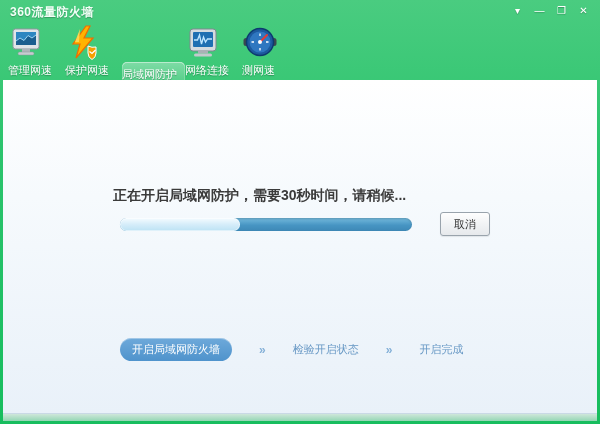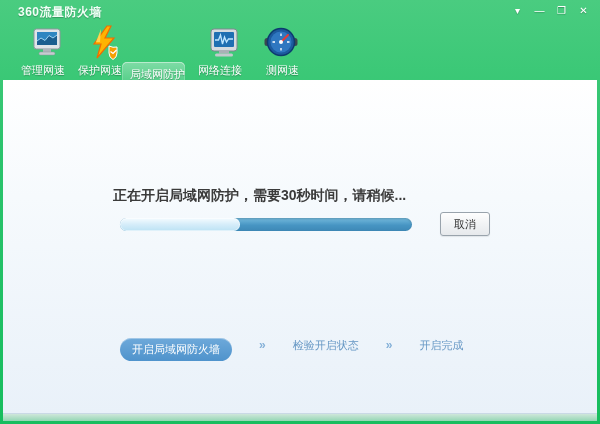--- a/index.html
+++ b/index.html
@@ -6,34 +6,34 @@
   body {
     font-family: "Liberation Sans", "DejaVu Sans", sans-serif;
     width:600px; height:424px; overflow:hidden;
   }
   .window {
     position:relative; width:600px; height:424px; box-sizing:border-box;
     background:linear-gradient(180deg,#4acc80 0%, #2cc46d 35%, #17bd5e 100%);
     overflow:hidden;
   }
   
-  .titlebar { position:absolute; top:0; left:8px; right:0; height:22px; }
+  .titlebar { position:absolute; top:0; left:0; right:0; height:22px; }
   .title {
     position:absolute; left:10px; top:4px; font-size:12px; font-weight:bold;
     color:#f2fff7; text-shadow:0 1px 1px rgba(0,0,0,0.25); letter-spacing:0.5px;
   }
   .controls { position:absolute; right:8px; top:3px; display:flex; gap:5px; }
   .ctrl {
     width:17px; height:15px; color:#ffffff; font-size:10px; line-height:15px;
     text-align:center; cursor:pointer; text-shadow:0 1px 1px rgba(0,0,0,0.25);
   }
   
   .toolbar { position:absolute; top:22px; left:8px; height:58px; display:flex; }
   .tb-item {
-    width:57px; display:flex; flex-direction:column; align-items:flex-end;
+    width:57px; display:flex; flex-direction:column; align-items:flex-start;
     padding-top:3px; cursor:pointer; box-sizing:border-box;
   }
   .tb-item.selected {
     width:63px;
     background:linear-gradient(180deg, rgba(255,255,255,0.34), rgba(255,255,255,0.16));
     border-radius:5px 5px 0 0;
     box-shadow:inset 0 1px 0 rgba(255,255,255,0.45), inset 1px 0 0 rgba(255,255,255,0.2), inset -1px 0 0 rgba(255,255,255,0.2);
     margin-top:40px;
   }
   .tb-icon { width:36px; height:36px; display:block; }
@@ -67,21 +67,21 @@
     box-shadow:inset 0 0 0 1px rgba(255,255,255,0.5);
   }
   .cancel-button {
     position:absolute; left:437px; top:132px; width:50px; height:24px;
     box-sizing:border-box; border:1px solid #99a3ac; border-radius:3px;
     background:linear-gradient(180deg,#fefefe 0%, #f0f2f4 55%, #e6e9ec 100%);
     font-size:11px; color:#333333; text-align:center; line-height:22px;
     cursor:pointer; box-shadow:0 1px 1px rgba(0,0,0,0.08);
   }
   .steps-row {
-    position:absolute; left:117px; top:258px; display:flex; align-items:flex-start;
+    position:absolute; left:117px; top:258px; display:flex; align-items:center;
     gap:27px; font-size:11px;
   }
   .step { color:#6697c4; }
   .step.active {
     background:linear-gradient(180deg,#6ea9da 0%, #4f93cc 100%);
     color:#ffffff; padding:4px 12px; border-radius:12px;
     box-shadow:inset 0 1px 0 rgba(255,255,255,0.35);
   }
   .step-sep { color:#85b1d8; font-size:12px; font-weight:bold; }
 </style>

